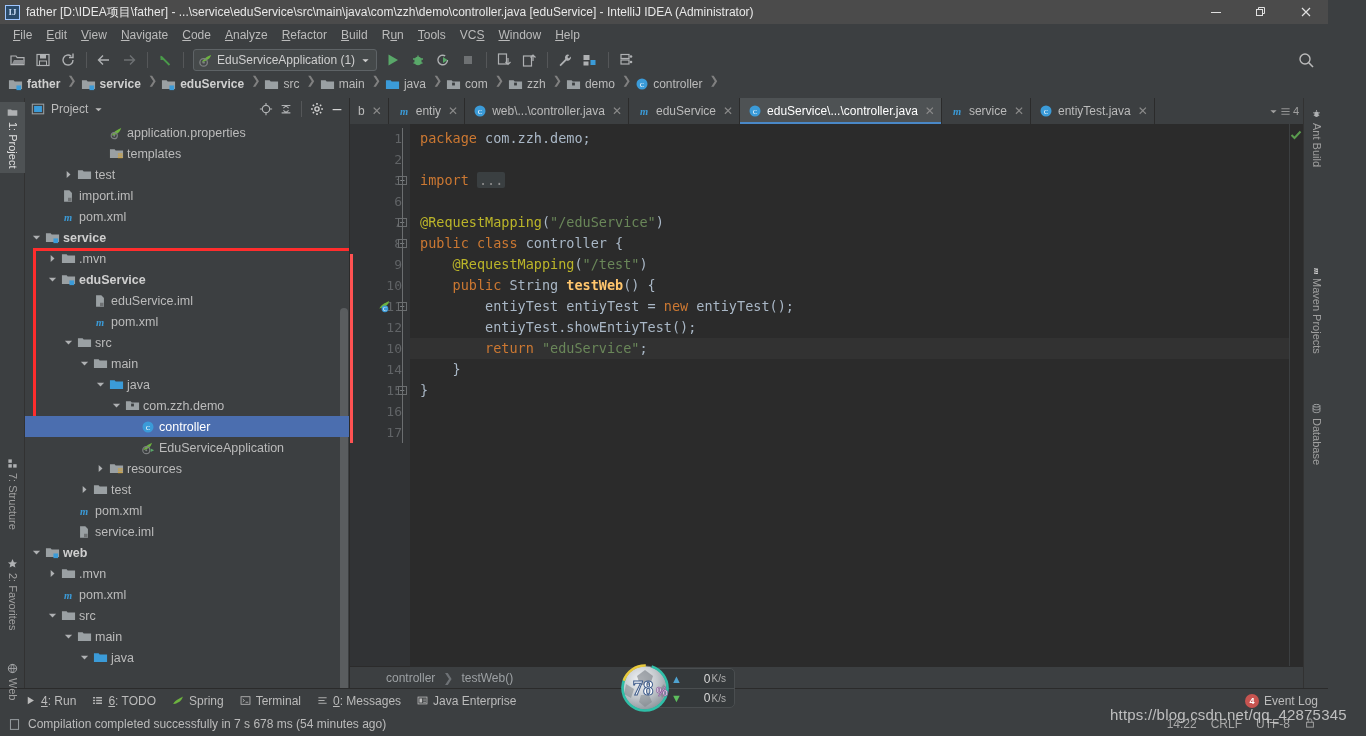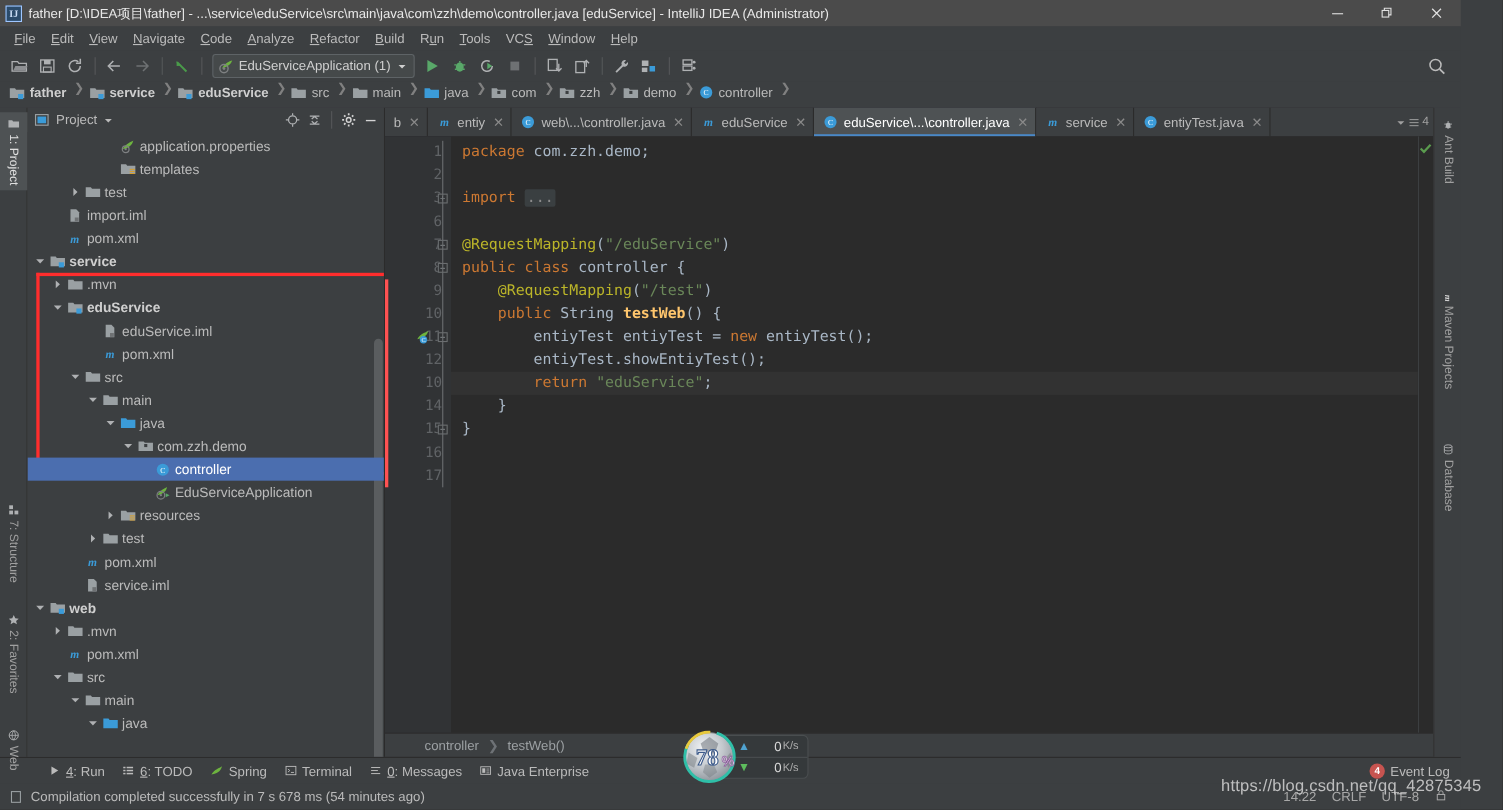--- a/index.html
+++ b/index.html
@@ -134,21 +134,21 @@
   .vline { position:absolute; left:0; top:0; bottom:0; width:1px; background:#3C3F41; }
 
   .editor-crumb {
     height:22px; background:#3C3F41; display:flex; align-items:center; padding-left:36px;
     font-size:12px; color:#9CA0A3; flex:0 0 22px; border-top:1px solid #2B2B2B;
   }
   .ecr-sep { margin:0 8px; color:#6E7276; }
 
   
   .toolwin-bar {
-    height:24px; background:#3C3F41; display:flex; align-items:center; padding-left:36px;
+    height:24px; background:#3C3F41; display:flex; align-items:center; padding-left:17px;
     flex:0 0 24px; border-top:1px solid #2B2B2B;text-align:center;
   }
   .tw-btn { display:flex; align-items:center; font-size:12px; color:#BBBBBB; padding:2px 8px; }
   .tw-btn .twi { margin-right:5px; display:flex; align-items:center; }
   .tw-right { margin-left:auto; display:flex; align-items:center; padding-right:10px; }
   .evt-badge {
     width:14px;height:14px;border-radius:50%;background:#C75450;color:#fff;font-size:9px;
     display:flex;align-items:center;justify-content:center; margin-right:5px; font-weight:bold;
   }
   .statusbar {

